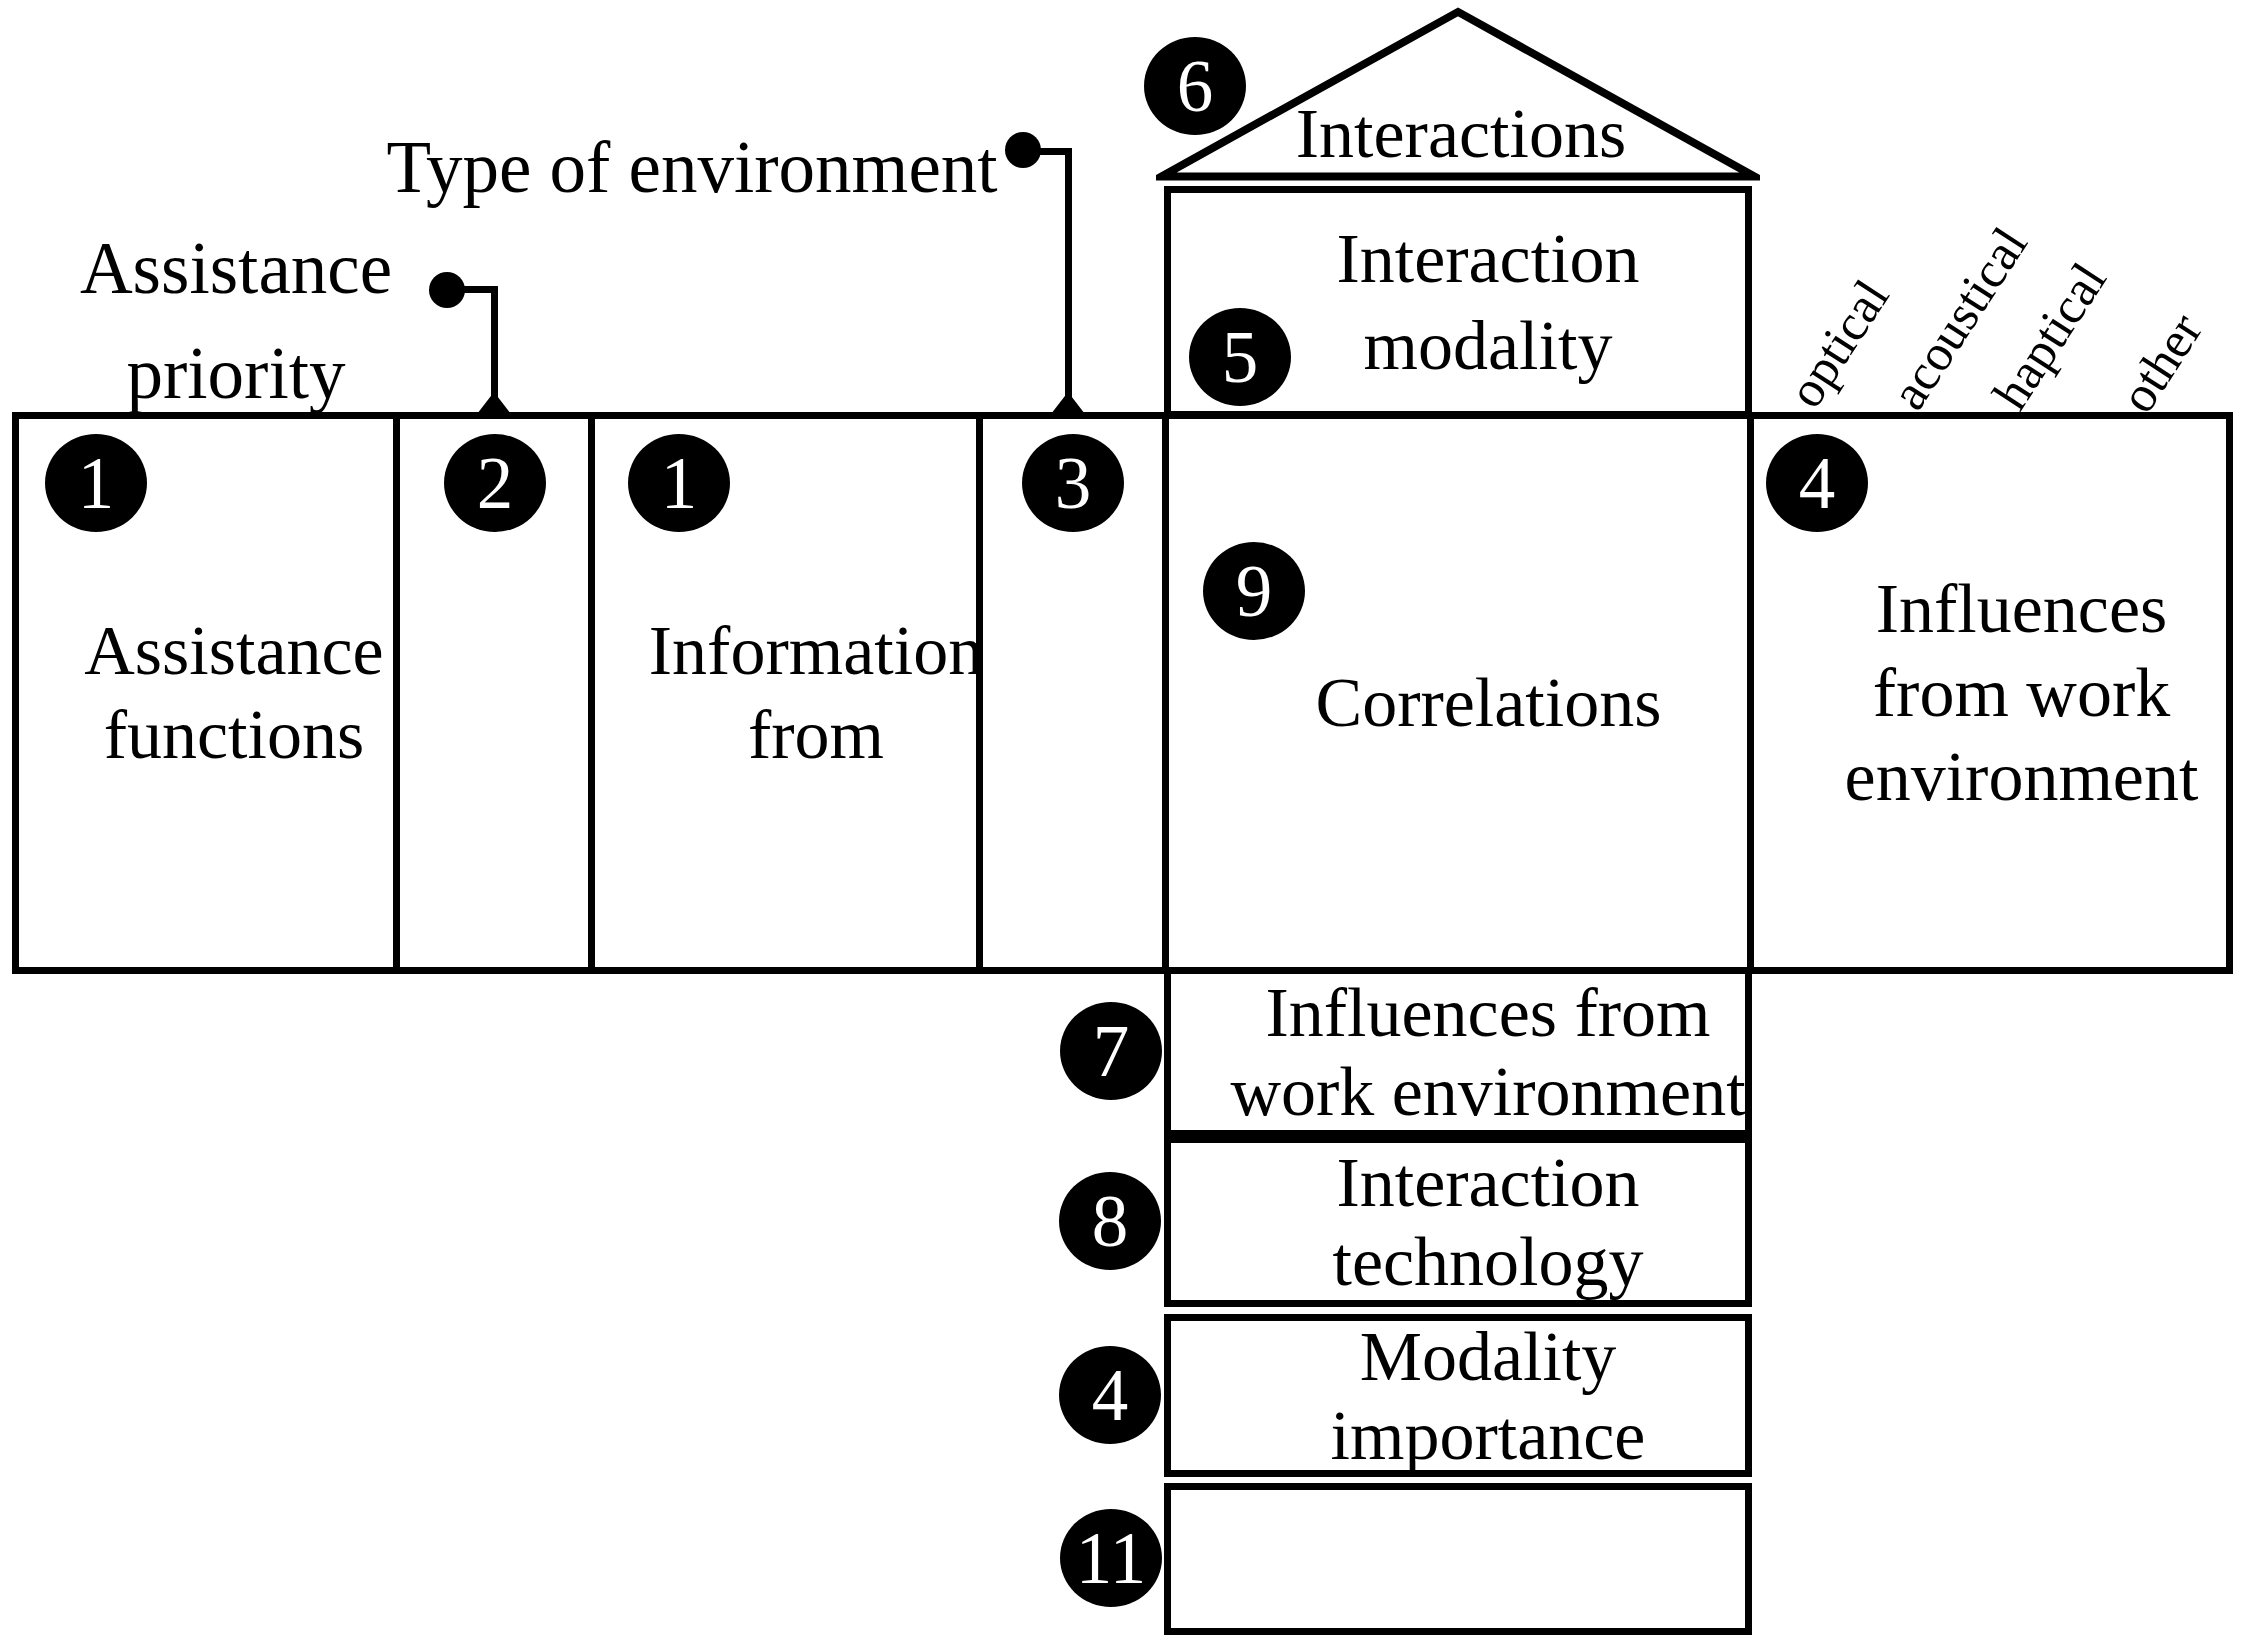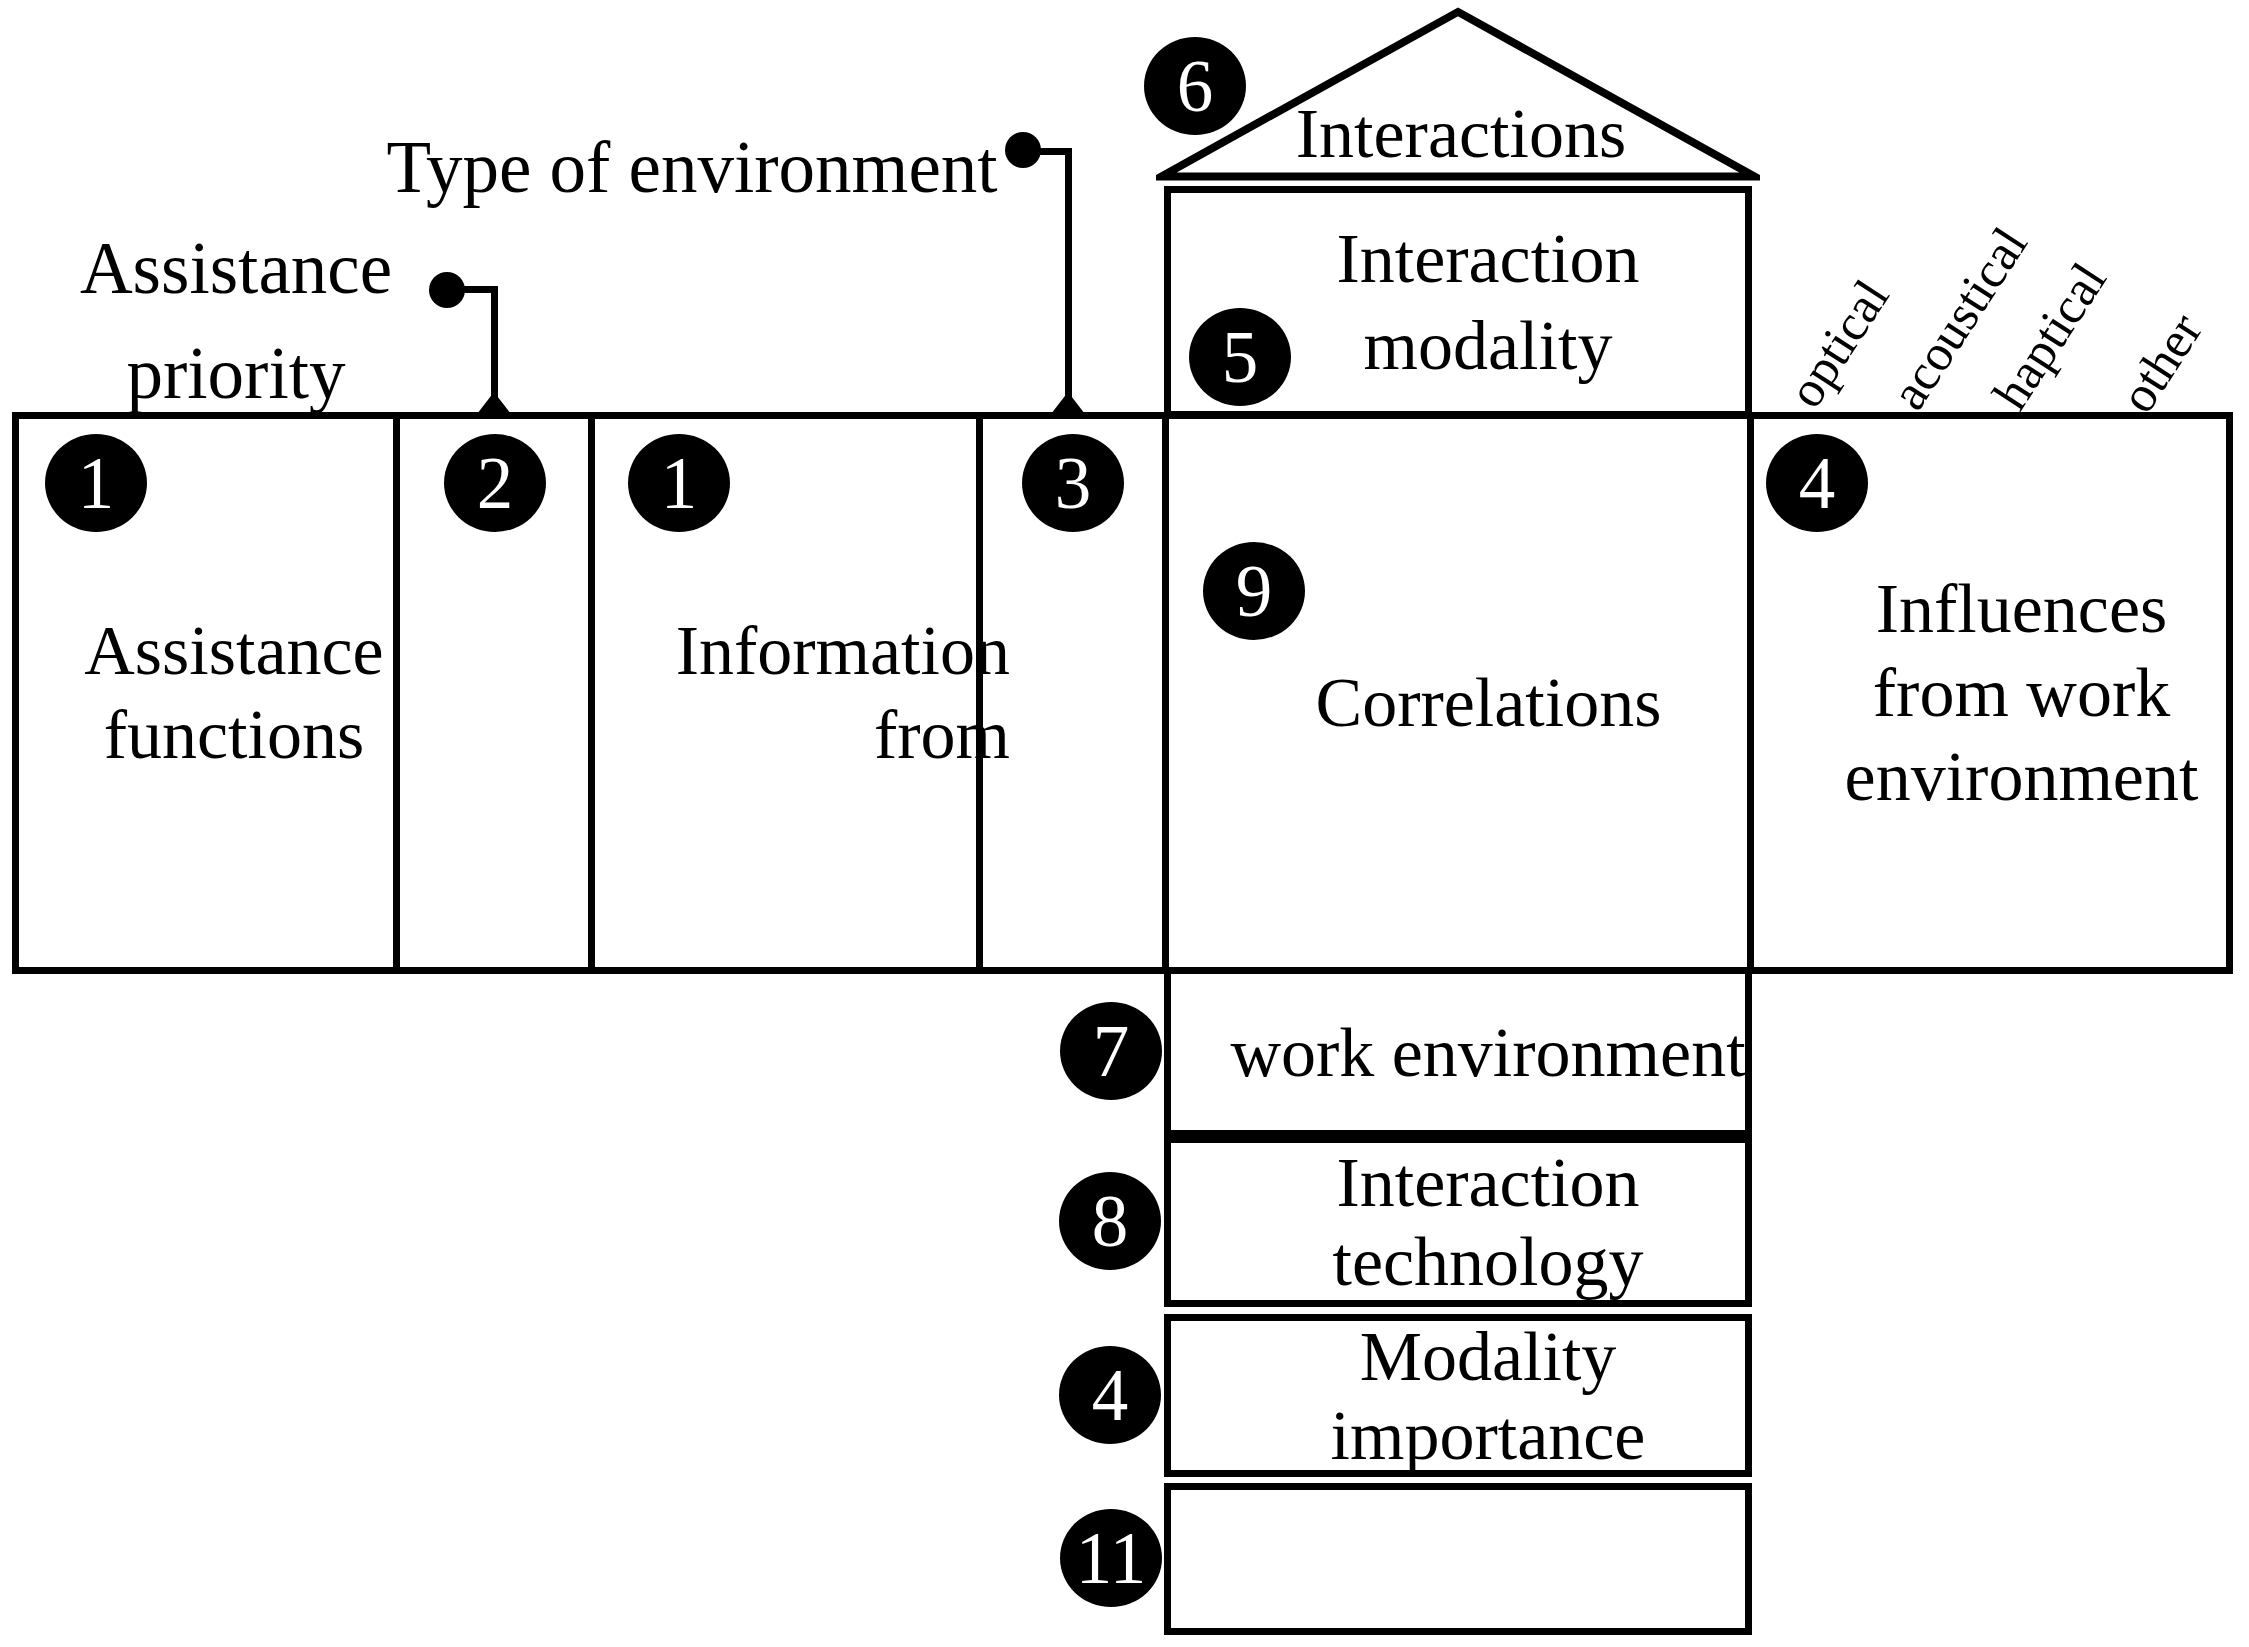--- a/index.html
+++ b/index.html
@@ -77,21 +77,21 @@
   <div class="vline" style="left:1747px;top:412px;height:562px;z-index:1;"></div>
 
   <div class="cell" style="left:12px;top:412px;width:384px;height:562px;">
     <span>Assistance</span>
     <span>functions</span>
   </div>
   <div class="badge" style="left:45px;top:434px;">1</div>
 
   <div class="badge" style="left:444px;top:434px;">2</div>
 
-  <div class="cell" style="left:592px;top:412px;width:388px;height:562px;align-items:flex-end;">
+  <div class="cell" style="left:592px;top:412px;width:388px;height:562px;">
     <span>Information</span>
     <span>from</span>
   </div>
   <div class="badge" style="left:628px;top:434px;">1</div>
 
   <div class="badge" style="left:1022px;top:434px;">3</div>
 
   <div class="cell" style="left:1166px;top:412px;width:585px;height:582px;">
     <span>Correlations</span>
   </div>
@@ -99,20 +99,21 @@
 
   <div class="cell" style="left:1751px;top:412px;width:481px;height:562px;">
     <span>Influences</span>
     <span>from work</span>
     <span>environment</span>
   </div>
   <div class="badge" style="left:1766px;top:434px;">4</div>
 
   <div class="box" style="left:1164px;top:967px;width:588px;height:170px;z-index:2;"></div>
   <div class="cell stackcell" style="left:1164px;top:967px;width:588px;height:170px;z-index:4;">
+    <span>Influences from</span>
     <span>work environment</span>
   </div>
   <div class="badge" style="left:1060px;top:1002px;">7</div>
 
   <div class="box" style="left:1164px;top:1136px;width:588px;height:171px;z-index:2;"></div>
   <div class="cell stackcell" style="left:1164px;top:1136px;width:588px;height:171px;z-index:4;">
     <span>Interaction</span>
     <span>technology</span>
   </div>
   <div class="badge" style="left:1059px;top:1172px;">8</div>

